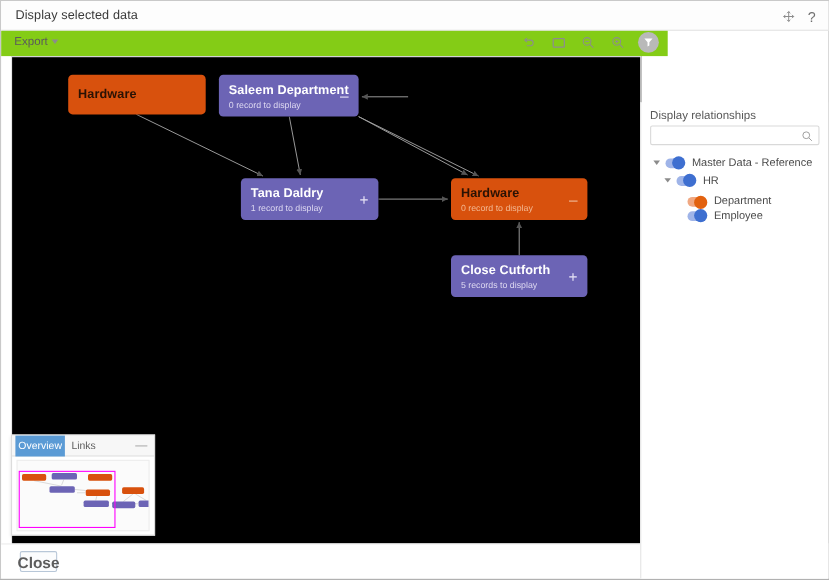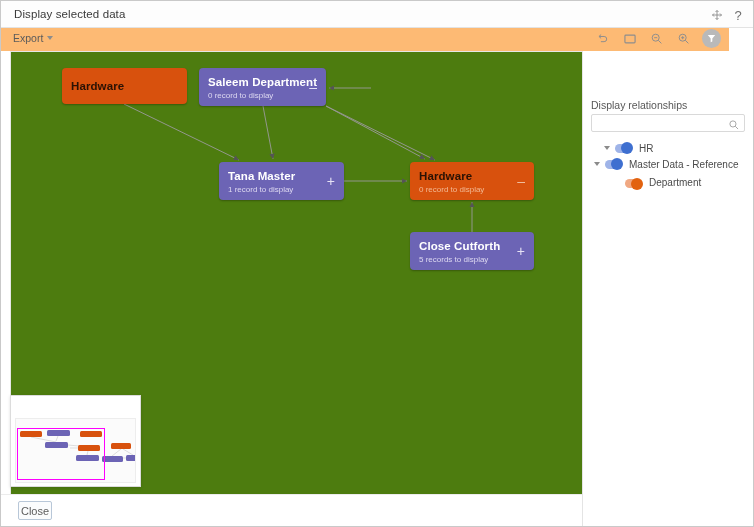--- a/index.html
+++ b/index.html
@@ -18,41 +18,41 @@
     letter-spacing:.1px;white-space:nowrap;text-align:right;
   }
   .tb-icon{
     position:absolute;top:6px;width:16px;height:16px;color:#8a8a8a;
     display:flex;align-items:center;justify-content:center;cursor:pointer;
   }
   .tb-icon.move{right:30px;}
   .tb-icon.help{right:9px;font-size:13px;color:#6f6f6f;}
   
   .toolbar{
-    position:absolute;left:0;top:27px;width:728px;height:23px;
-    background:#fdba74;box-sizing:border-box;
+    position:absolute;left:0;top:27px;width:606px;height:23px;
+    background:#84cc16;box-sizing:border-box;
   }
   .export{
     position:absolute;left:12px;top:4px;font-size:10.5px;color:#5b5b5b;
     display:flex;align-items:center;gap:4px;cursor:pointer;
   }
   .caret-down{
     width:0;height:0;border-left:3.5px solid transparent;border-right:3.5px solid transparent;
     border-top:4px solid #8c8c8c;display:inline-block;
   }
   .tool-btns{position:absolute;right:8px;top:1px;display:flex;align-items:center;gap:10px;}
   .tool-btn{width:17px;height:17px;display:flex;align-items:center;justify-content:center;
     color:#8d8d8d;cursor:pointer;}
   .tool-btn.filter{
     width:19px;height:19px;border-radius:50%;background:#b9b9b9;color:#fff;
   }
   
   .canvas{
     position:absolute;left:9px;top:50px;width:573px;height:460px;
-    background:#4d7c0f;border:1px solid #e6e6e6;box-sizing:border-box;overflow:hidden;
+    background:#000000;border:1px solid #e6e6e6;box-sizing:border-box;overflow:hidden;
   }
   .canvas svg.edges{position:absolute;left:0;top:0;width:571px;height:458px;}
   .node{
     position:absolute;border-radius:4px;box-sizing:border-box;cursor:pointer;
     box-shadow:0 1px 2px rgba(0,0,0,.28);
   }
   .node.orange{background:#d8510d;}
   .node.purple{background:#6c64b5;}
   .node .n-title{
     position:absolute;left:9px;top:8px;font-size:11.5px;font-weight:bold;
@@ -92,22 +92,22 @@
   .mini.p{background:#6c64b5;}
   .viewport{position:absolute;border:1.5px solid #ff00ff;box-sizing:border-box;background:transparent;}
   
   .footer{
     position:absolute;left:0;bottom:0;width:754px;height:32px;
     background:#ffffff;border-top:1px solid #ececec;box-sizing:border-box;
   }
   .close-btn{
     position:absolute;left:17px;top:6px;width:32px;height:17px;
     border:1px solid #b8c7d8;border-radius:2px;background:#fbfcfd;
-    font-size:11px;color:#5c5c5c;display:flex;align-items:center;justify-content:center;
-    cursor:pointer;font-family:"Liberation Sans",sans-serif;
+    font-size:14px;color:#5c5c5c;display:flex;align-items:center;justify-content:center;
+    cursor:pointer;font-family:"Liberation Sans",sans-serif;font-weight:bold;
   }
   
   .rpanel{
     position:absolute;right:0;top:50px;width:171px;height:445px;
     background:#ffffff;border-left:1px solid #e4e4e4;box-sizing:border-box;margin-top:42px;
   }
   .rp-title{position:absolute;left:8px;top:6px;font-size:10.5px;color:#585858;}
   .rp-search{
     position:absolute;left:8px;top:21px;width:154px;height:18px;
     border:1px solid #d9d9d9;border-radius:2px;background:#fff;box-sizing:border-box;
@@ -215,39 +215,44 @@
     </div>
 
     <div class="node purple" style="left:188px;top:16px;width:127px;height:38px;">
       <div class="n-title">Saleem Department</div>
       <div class="n-sub">0 record to display</div>
       <div class="n-act">–</div>
     </div>
 
 
     <div class="node purple" style="left:208px;top:110px;width:125px;height:38px;">
-      <div class="n-title">Tana Master</div>
+      <div class="n-title">Tana Daldry</div>
       <div class="n-sub">1 record to display</div>
       <div class="n-act">+</div>
     </div>
 
     <div class="node orange" style="left:399px;top:110px;width:124px;height:38px;">
       <div class="n-title">Hardware</div>
       <div class="n-sub">0 record to display</div>
       <div class="n-act">–</div>
     </div>
 
     <div class="node purple" style="left:399px;top:180px;width:124px;height:38px;">
       <div class="n-title">Close Cutforth</div>
       <div class="n-sub">5 records to display</div>
       <div class="n-act">+</div>
     </div>
   </div>
 
   <div class="overview">
+    <div class="ov-tabs">
+      <div class="ov-tab t1 active">Overview</div>
+      <div class="ov-tab t2">Links</div>
+      <div class="ov-min">—</div>
+    </div>
     <div class="ov-map">
       <svg width="119" height="63" style="position:absolute;left:0;top:0;">
         <g stroke="#d0d0d0" stroke-width="0.7" fill="none">
           <path d="M15,18 L40,23"></path>
             <path d="M42,17 L40,22"></path>
             <path d="M52,26 L63,27"></path>
           <path d="M72,32 L71,36"></path>
             <path d="M54,29 L62,29"></path>
           <path d="M105,30 L96,37"></path>
             <path d="M107,30 L117,36"></path>
@@ -277,41 +282,48 @@
       <input type="text" value="" placeholder="" style="">
       <span class="s-icon">
         <svg viewBox="0 0 16 16" width="12" height="12" fill="none" stroke="#9e9e9e" stroke-width="1.2">
           <circle cx="6.6" cy="6.6" r="4.1"></circle>
             <path d="M9.7 9.7L13.4 13.4"></path>
         </svg>
       </span>
     </div>
 
     <div class="tree">
+      <div class="trow" style="padding-left:9px;">
+        <span class="tw">
+            <i></i>
+          </span>
+        <span class="toggle blue" style="margin:0 7px 0 4px;">
+            <span class="knob"></span>
+          </span>
+        <span class="tlabel">Master Data - Reference</span>
+      </div>
       <div class="trow" style="padding-left:19px;">
         <span class="tw">
             <i></i>
           </span>
         <span class="toggle blue" style="margin:0 7px 0 4px;">
             <span class="knob"></span>
           </span>
         <span class="tlabel">HR</span>
-      </div>
-      <div class="trow" style="padding-left:9px;">
-        <span class="tw">
-            <i></i>
-          </span>
-        <span class="toggle blue" style="margin:0 7px 0 4px;">
-            <span class="knob"></span>
-          </span>
-        <span class="tlabel">Master Data - Reference</span>
       </div>
       <div class="trow" style="padding-left:29px;align-items:flex-end;">
         <span class="tw"></span>
         <span class="toggle orange" style="margin:0 7px 0 4px;">
             <span class="knob"></span>
           </span>
         <span class="tlabel">Department</span>
       </div>
+      <div class="trow" style="padding-left:29px;">
+        <span class="tw"></span>
+        <span class="toggle blue" style="margin:0 7px 0 4px;">
+            <span class="knob"></span>
+          </span>
+        <span class="tlabel">Employee</span>
+      </div>
     </div>
   </div>
 
 </div>
 
 </body></html>

